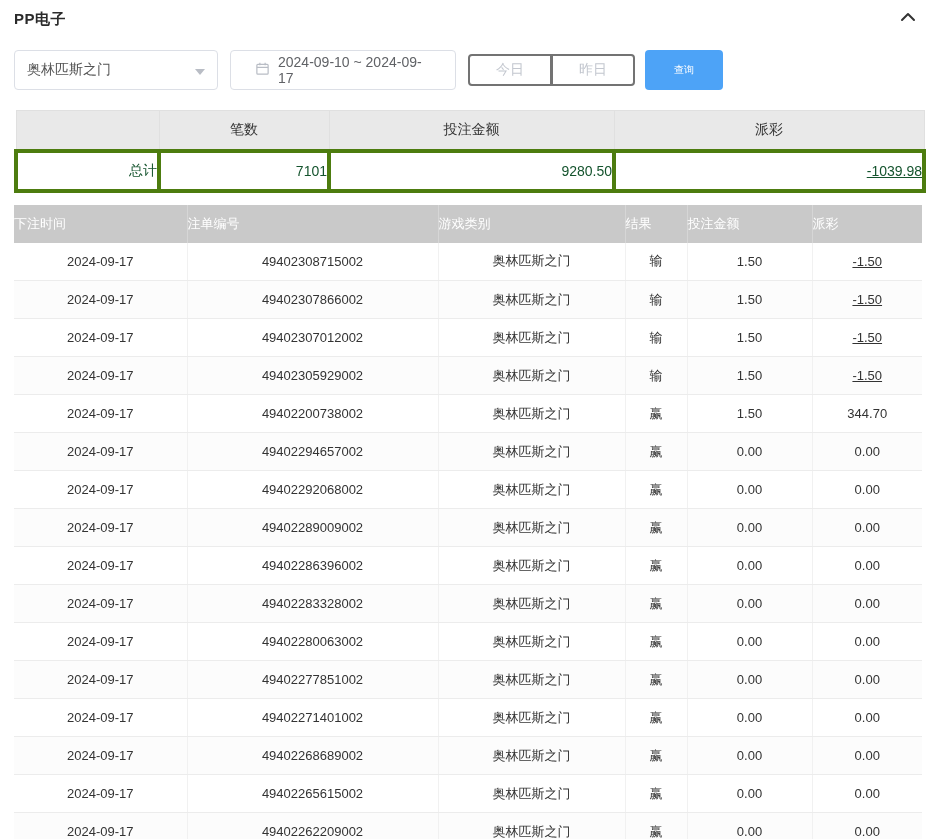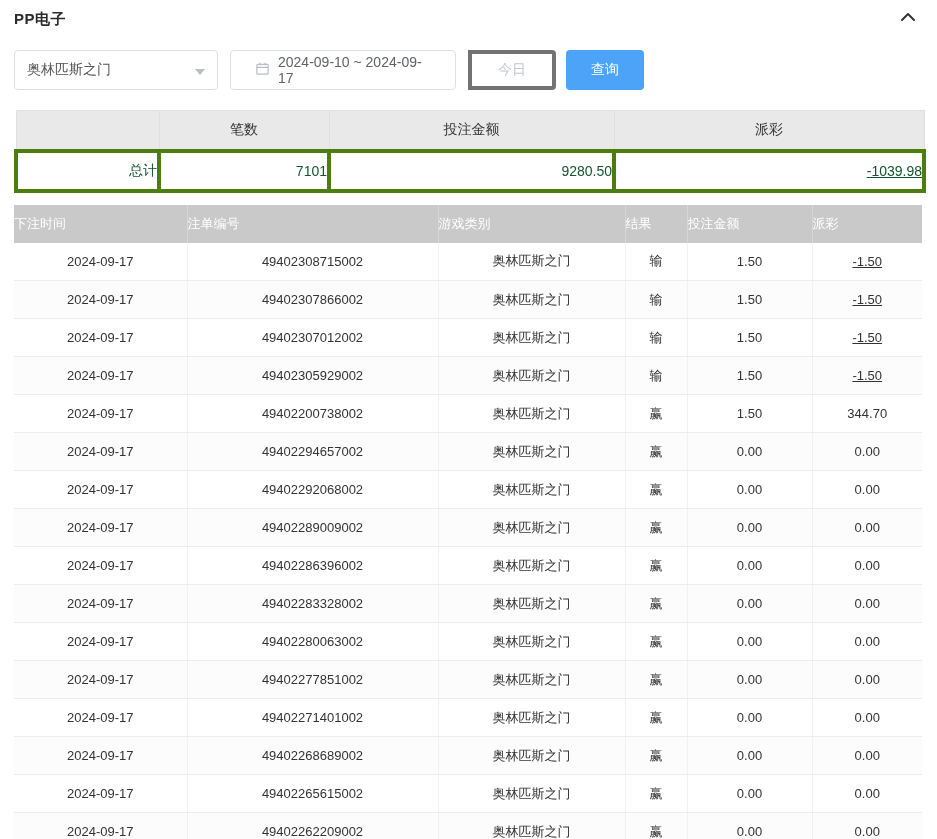--- a/index.html
+++ b/index.html
@@ -14,28 +14,28 @@
 
   
   .filter-bar { display:flex; align-items:center; margin-top:14px; }
   .select, .date-picker { height:40px; border:1px solid #dcdfe6; border-radius:4px;
     display:flex; align-items:center; background:#fff; font-size:14px; color:#555; cursor:pointer; }
   .select { width:204px; padding:0 12px; justify-content:space-between; margin-right:12px; }
   .date-picker { width:226px; padding:0 24px; margin-right:12px; gap:8px; }
   .date-text { color:#606266; }
 
   .btn-group { display:flex; }
-  .qbtn { height:40px; border:4px solid #737373; background:#fff; font-size:14px; color:#c3c7cf;
+  .qbtn { height:32px; border:2px solid #737373; background:#fff; font-size:14px; color:#c3c7cf;
     display:flex; align-items:center; justify-content:center; cursor:pointer; padding:0 26px; }
   .qbtn + .qbtn { margin-left:-1px; }
   .qbtn:first-child { border-radius:4px 0 0 4px; }
   .qbtn:last-child { border-radius:0 4px 4px 0; }
   .qbtn.active { color:#4da3f7; border-color:#4da3f7; background:#f0f8ff; position:relative; z-index:1; }
   .search-btn { margin-left:10px; width:78px; height:40px; background:#4da3f7; color:#fff;
-    border:none; border-radius:4px; font-size:14px; cursor:pointer; }
+    border:none; border-radius:4px; font-size:10px; cursor:pointer; }
 
   
   table { border-collapse:collapse; width:908px; table-layout:fixed;padding-left:8px; }
   .summary { margin-top:20px; font-size:14px; }
   .summary th { background:#e9e9e9; color:#333; font-weight:normal; height:40px;
     border:1px solid #e0e0e0; text-align:center; }
   .summary td { height:40px; border:4px solid #4d7c0f; text-align:right; color:#14532d; background:#fff; }
 
   
   .records { margin-top:12px; font-size:13px; }
@@ -79,20 +79,21 @@
           <line x1="2" y1="6.8" x2="14" y2="6.8"></line>
           <line x1="5.2" y1="1.8" x2="5.2" y2="4.5"></line>
           <line x1="10.8" y1="1.8" x2="10.8" y2="4.5"></line>
         </svg>
       </span>
       <span class="date-text">2024-09-10 ~ 2024-09-17</span>
     </div>
 
     <div class="btn-group">
       <button class="qbtn">今日</button>
+      <button class="qbtn">昨日</button>
     </div>
 
     <button class="search-btn">查询</button>
   </div>
 
   <table class="summary">
     <colgroup>
         <col style="width:143px">
         <col style="width:170px">
         <col style="width:285px">

